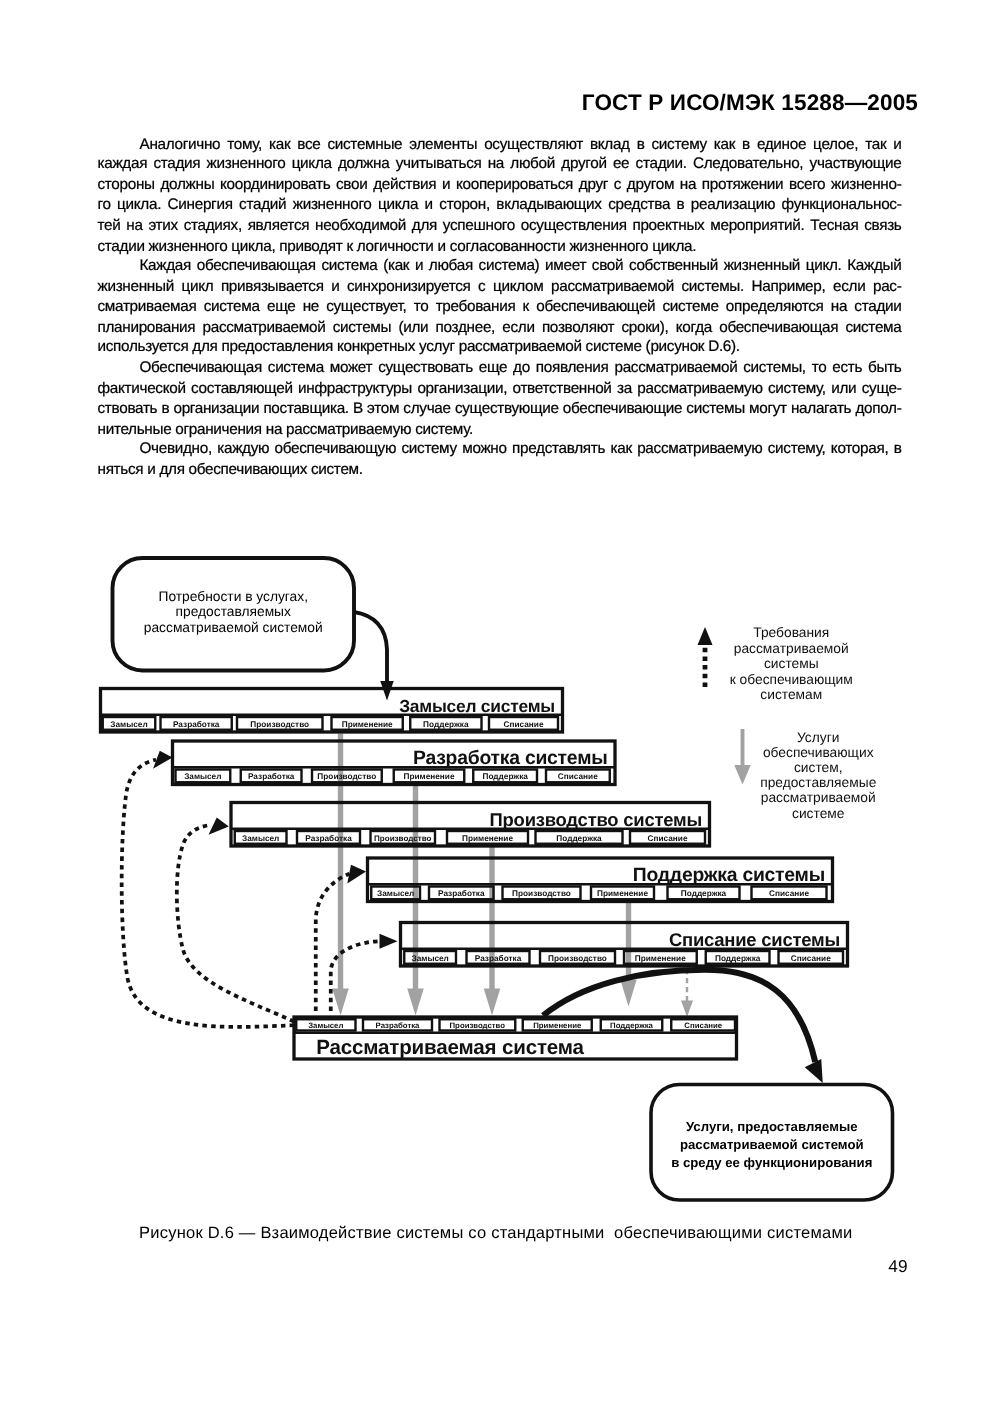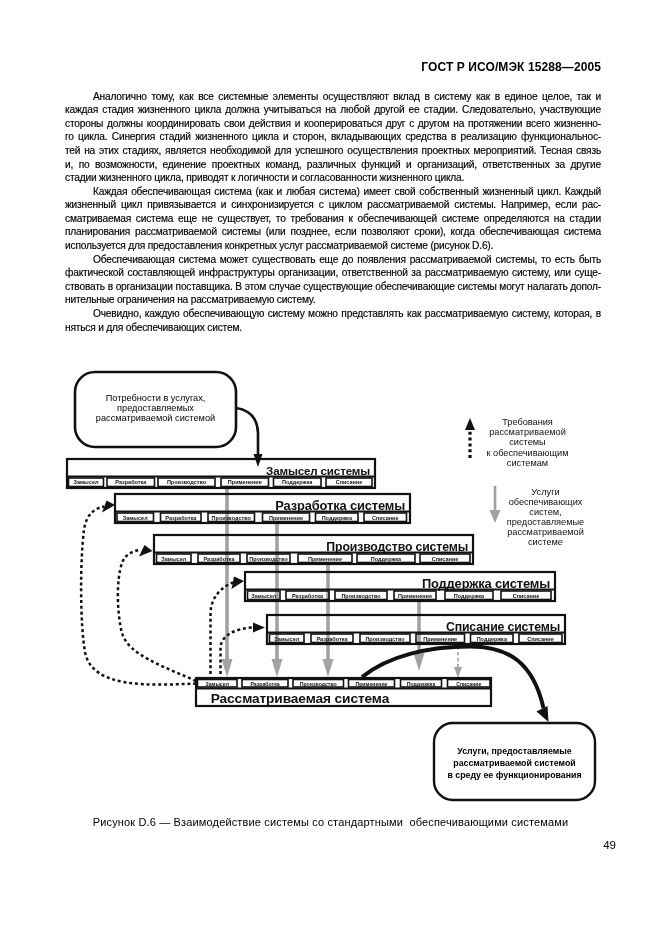--- a/index.html
+++ b/index.html
@@ -1,40 +1,39 @@
 <!DOCTYPE html>
 <html><head>
 <meta charset="utf-8">
 <style>
   html,body{margin:0;padding:0;}
   body{width:661px;height:936px;position:relative;background:#fff;
        font-family:"Liberation Sans",sans-serif;color:#000;}
   #hdr{position:absolute;top:60px;left:0;width:601px;text-align:right;
-       font-size:12px;font-weight:bold;letter-spacing:0.1px;}
+       font-size:15px;font-weight:bold;letter-spacing:0.1px;padding-left:11px;}
   #txt{position:absolute;top:89.7px;left:65px;width:536px;
        font-size:10.2px;line-height:13.58px;letter-spacing:-0.2px;-webkit-text-stroke:0.15px #000;}
   .j{text-align:justify;text-align-last:justify;}
   .l{text-align:left;}
   .in{text-indent:28px;}
   .b{font-weight:bold;}
   #cap{position:absolute;top:816px;left:0;width:661px;text-align:center;
        font-size:11px;letter-spacing:0.15px;}
-  #pg{position:absolute;top:838.5px;left:16px;width:600px;text-align:right;font-size:11.5px;}
+  #pg{position:absolute;top:838.5px;left:5px;width:600px;text-align:right;font-size:11.5px;}
   #diag{position:absolute;left:0;top:368px;}
 </style>
 </head>
 <body>
 <div id="hdr">ГОСТ Р ИСО/МЭК 15288—2005</div>
 <div id="txt">
 <div class="j in">Аналогично тому, как все системные элементы осуществляют вклад в систему как в единое целое, так и</div>
 <div class="j">каждая стадия жизненного цикла должна учитываться на любой другой ее стадии. Следовательно, участвующие</div>
 <div class="j">стороны должны координировать свои действия и кооперироваться друг с другом на протяжении всего жизненно-</div>
 <div class="j">го цикла. Синергия стадий жизненного цикла и сторон, вкладывающих средства в реализацию функциональнос-</div>
 <div class="j">тей на этих стадиях, является необходимой для успешного осуществления проектных мероприятий. Тесная связь</div>
-<div class="j">и, по возможности, единение проектных команд, различных функций и организаций, ответственных за другие</div>
 <div class="l">стадии жизненного цикла, приводят к логичности и согласованности жизненного цикла.</div>
 <div class="j in">Каждая обеспечивающая система (как и любая система) имеет свой собственный жизненный цикл. Каждый</div>
 <div class="j">жизненный цикл привязывается и синхронизируется с циклом рассматриваемой системы. Например, если рас-</div>
 <div class="j">сматриваемая система еще не существует, то требования к обеспечивающей системе определяются на стадии</div>
 <div class="j">планирования рассматриваемой системы (или позднее, если позволяют сроки), когда обеспечивающая система</div>
 <div class="l">используется для предоставления конкретных услуг рассматриваемой системе (рисунок D.6).</div>
 <div class="j in">Обеспечивающая система может существовать еще до появления рассматриваемой системы, то есть быть</div>
 <div class="j">фактической составляющей инфраструктуры организации, ответственной за рассматриваемую систему, или суще-</div>
 <div class="j">ствовать в организации поставщика. В этом случае существующие обеспечивающие системы могут налагать допол-</div>
 <div class="l">нительные ограничения на рассматриваемую систему.</div>

